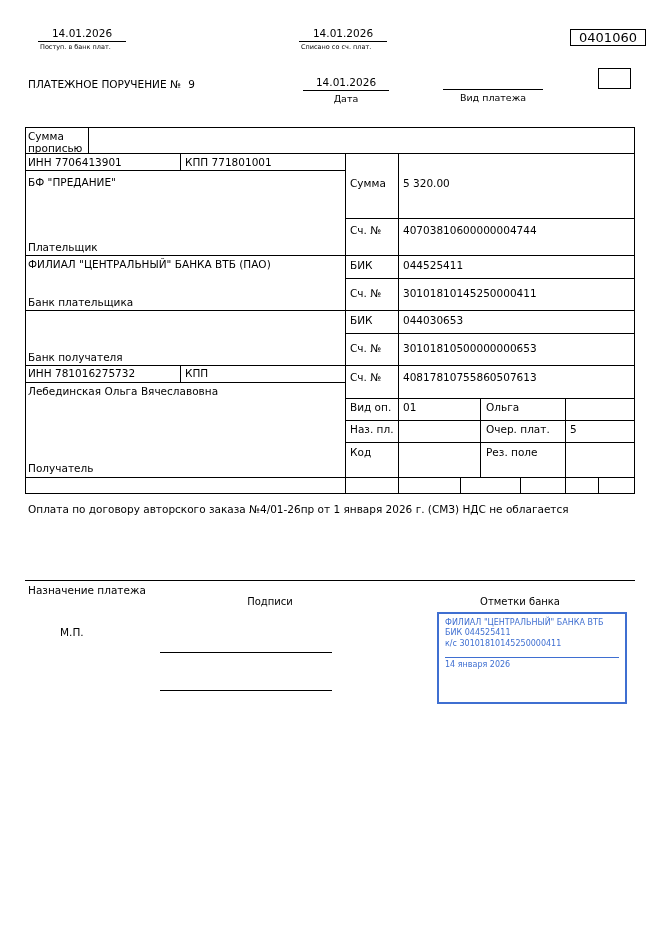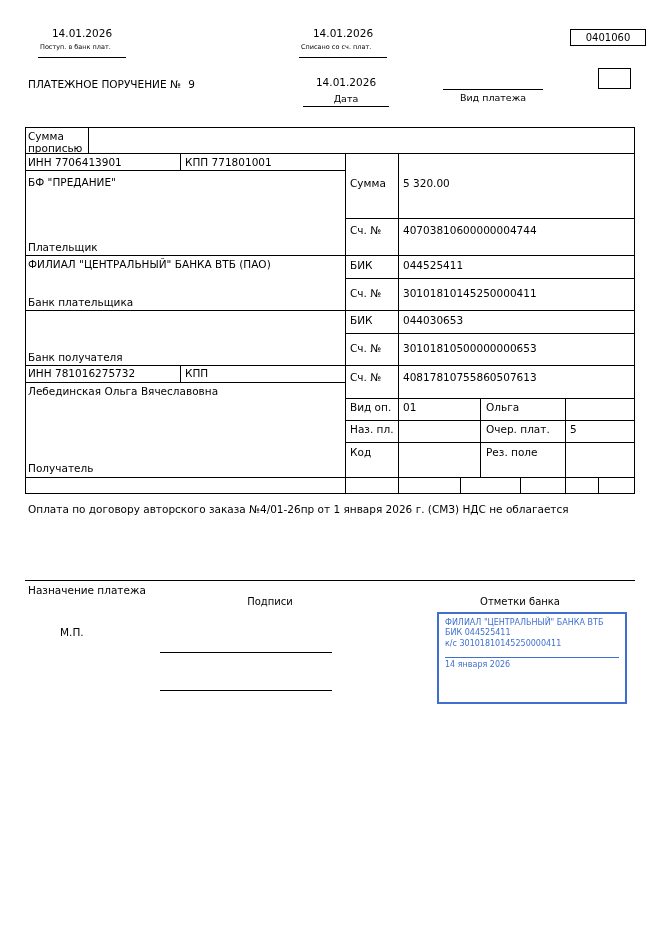--- a/index.html
+++ b/index.html
@@ -9,40 +9,40 @@
   .t{position:absolute;font-size:10.5px;line-height:1.18;white-space:nowrap}
   .small{font-size:9.5px}
   .tiny{font-size:6.5px}
   .fs10{font-size:10px}
   .b{font-weight:normal}
   .center{text-align:center}
   .wrap{white-space:normal}
   .hl{position:absolute;height:1px;background:#000}
   .vl{position:absolute;width:1px;background:#000}
   .box{position:absolute;border:1px solid #000}
-  .uline{border-bottom:1px solid #000;padding-bottom:18px}
+  .uline{border-bottom:1px solid #000;padding-bottom:2px}
   .stamp{position:absolute;left:437px;top:612px;width:190px;height:92px;
          border:2px solid var(--stamp,#3f6fd1);color:var(--stamp,#3f6fd1);
          padding:4px 6px;font-size:8px;line-height:1.3}
   .stamp .status{font-size:11.5px;font-weight:bold;letter-spacing:.5px;margin-top:10px}
   .stamp .sep{height:1px;background:currentColor;margin-top:8px}
   .stamp .sdate{margin-top:2px}
 </style>
 </head>
 <body>
 
 <div class="doc">
 
   <div class="t center uline" style="left:38px;top:27px;width:88px">14.01.2026</div>
   <div class="t tiny" style="left:40px;top:44px">Поступ. в банк плат.</div>
 
   <div class="t center uline" style="left:299px;top:27px;width:88px">14.01.2026</div>
   <div class="t tiny" style="left:301px;top:44px">Списано со сч. плат.</div>
 
-  <div class="box center" style="left:570px;top:29px;width:76px;height:17px;font-size:10px;line-height:15px">0401060</div>
+  <div class="box center" style="left:570px;top:29px;width:76px;height:17px;font-size:13px;line-height:15px">0401060</div>
 
   <div class="t" style="left:28px;top:78px">
     <span class="b">ПЛАТЕЖНОЕ ПОРУЧЕНИЕ №</span>
     <span style="margin-left:4px">9</span>
   </div>
   <div class="t center uline" style="left:303px;top:76px;width:86px">14.01.2026</div>
   <div class="t small center" style="left:303px;top:93px;width:86px">Дата</div>
   <div class="hl" style="left:443px;top:89px;width:100px"></div>
   <div class="t small center" style="left:443px;top:92px;width:100px">Вид платежа</div>
   <div class="box" style="left:598px;top:68px;width:33px;height:21px"></div>

